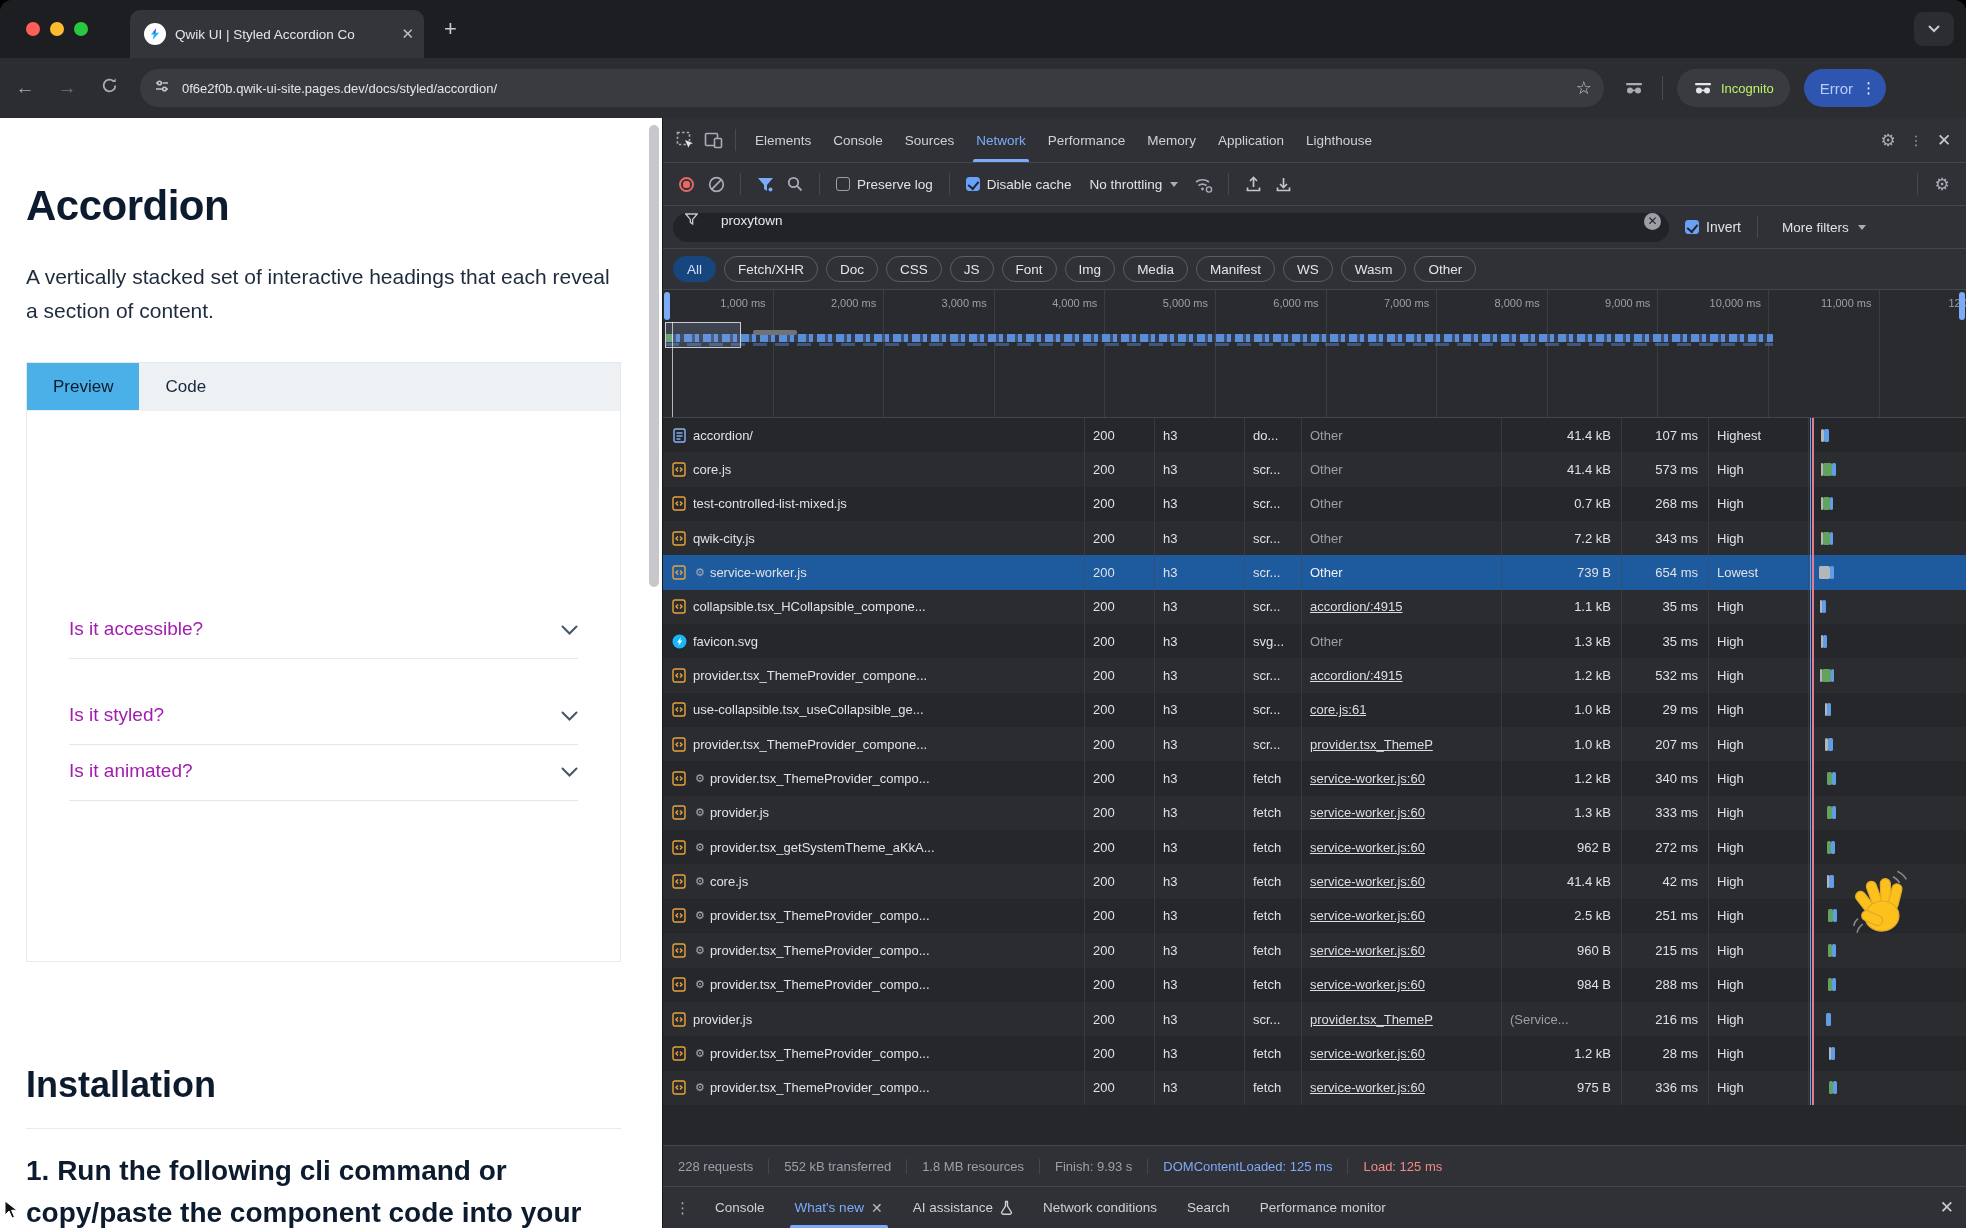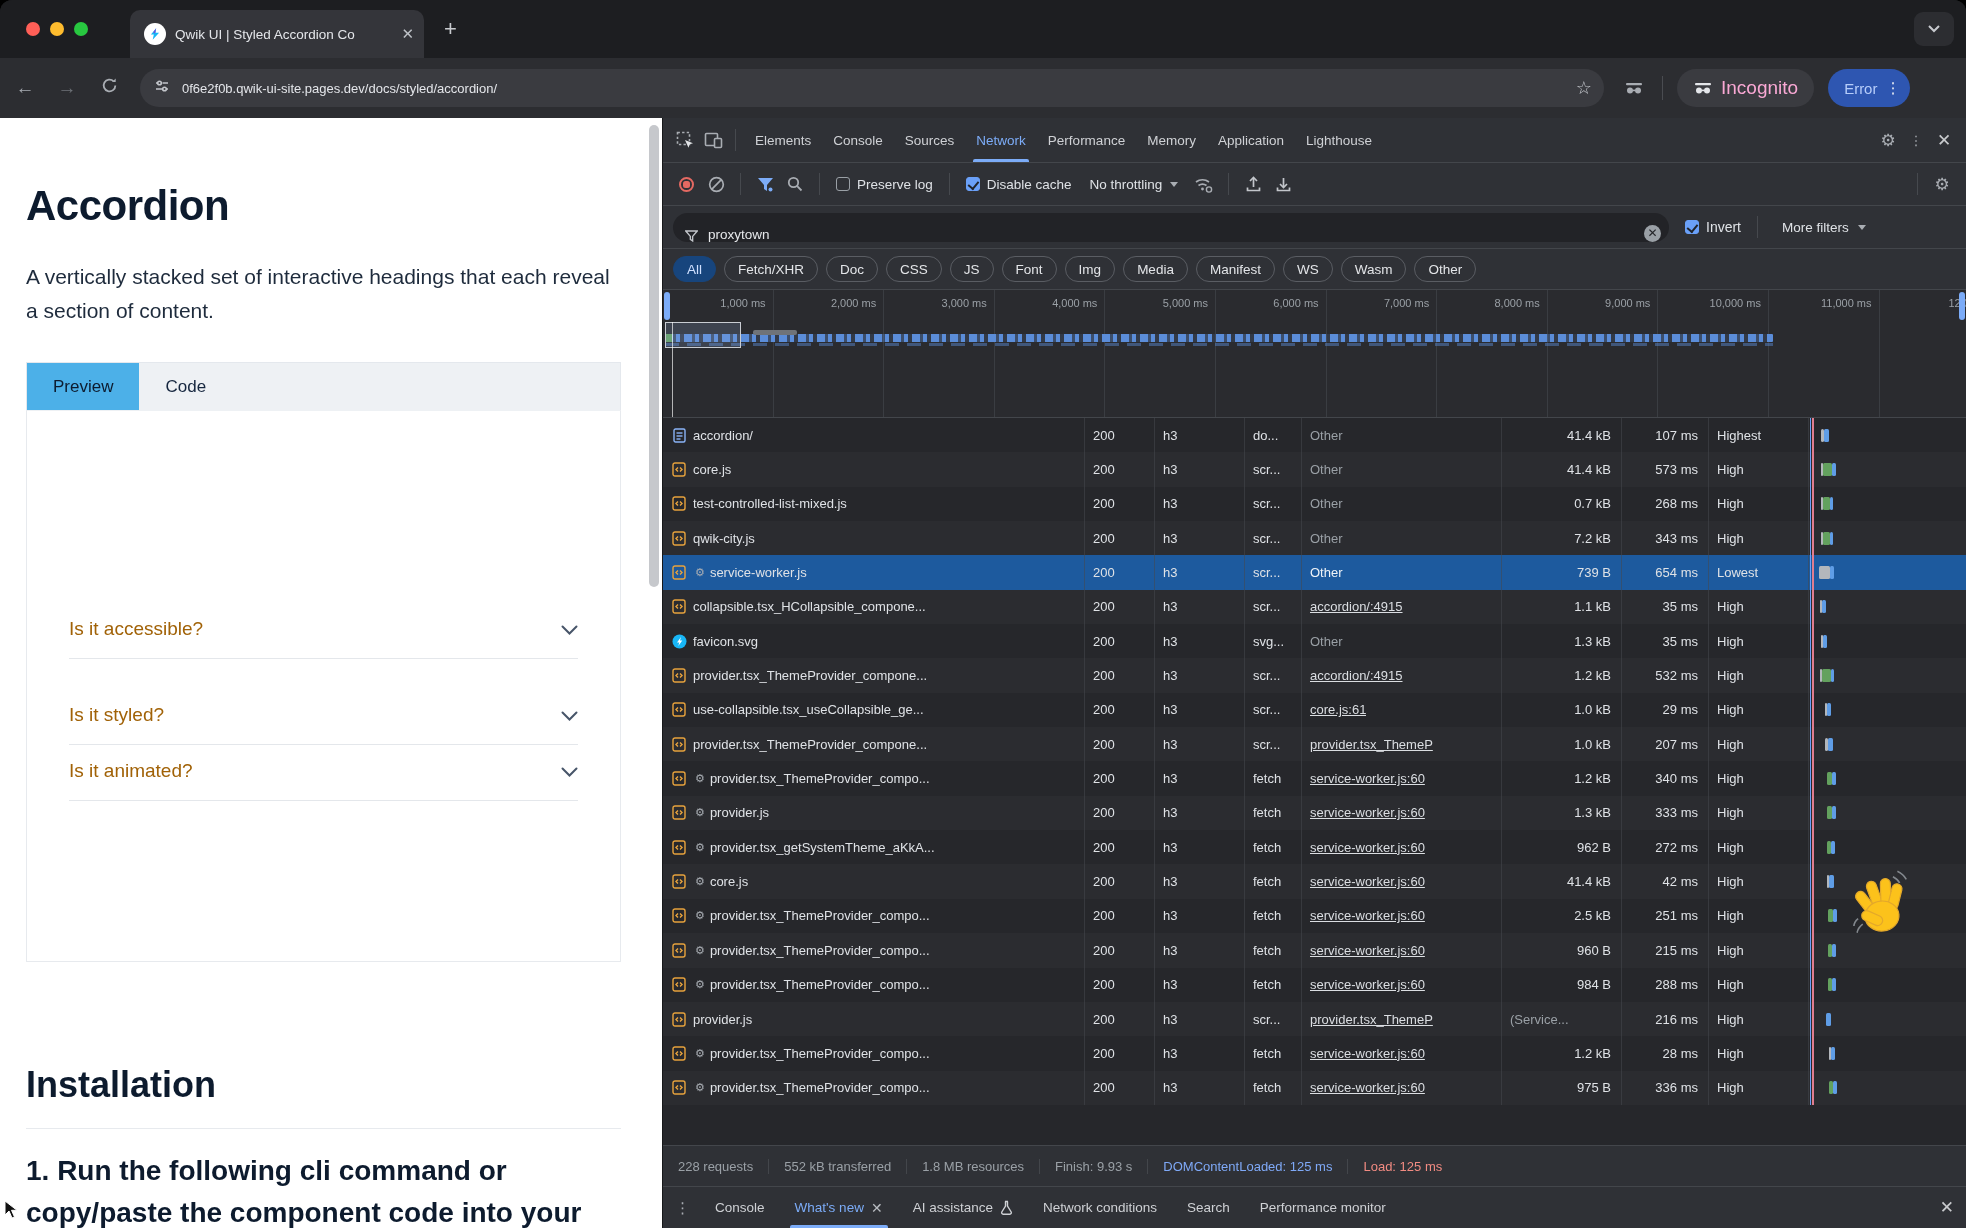--- a/index.html
+++ b/index.html
@@ -17,38 +17,38 @@
   .newtab { position:absolute; left:444px; top:18px; color:#c7cace; font-size:22px; line-height:22px; }
   .tabsearch { position:absolute; right:12px; top:12px; width:40px; height:34px; background:#2c2d31; border-radius:9px; display:flex; align-items:center; justify-content:center; color:#c7cace; }
   .toolbar { position:relative; height:60px; background:#2c2d31; display:flex; align-items:center; }
   .navbtn { width:34px; text-align:center; font-size:19px; color:#a9adb3; flex:0 0 auto; margin-left:8px; }
   .navbtn.dim { color:#6f7379; }
   .urlbar { margin-left:14px; height:38px; width:1464px; background:#3a3b40; border-radius:19px; display:flex; align-items:center; padding:0 12px 0 14px; }
   .url-text { color:#e4e6ea; font-size:13px; margin-left:12px; flex:1; white-space:nowrap; overflow:hidden; }
   .star { color:#c3c6cb; font-size:18px; }
   .extbtn { margin-left:16px; flex:0 0 auto; }
   .tbsep { width:1px; height:24px; background:#4a4c51; margin:0 14px; }
-  .incog { height:38px; background:#3a3b40; border-radius:19px; display:flex; align-items:center; padding:0 16px; color:#f9a8d4; font-size:19px; gap:8px; }
+  .incog { height:38px; background:#3a3b40; border-radius:19px; display:flex; align-items:center; padding:0 16px; color:#bef264; font-size:13px; gap:8px; }
   .errbtn { height:38px; background:#2e56b1; border-radius:19px; display:flex; align-items:center; padding:0 10px 0 16px; margin:0 12px 0 14px; gap:8px; }
   .errbtn .lbl { color:#b6cdfa; font-size:15px; }
   .errbtn .dots { color:#eef1f6; font-size:15px; letter-spacing:0; }
 
   
   .content { position:absolute; top:118px; left:0; right:0; bottom:0; display:flex; }
 
   
   .page { position:relative; width:662px; background:#fff; overflow:hidden; }
   .page h1 { position:absolute; left:26px; top:64px; font-size:42px; font-weight:700; color:#0d1b2e; letter-spacing:-.5px; }
   .page .desc { position:absolute; left:26px; top:142px; width:600px; font-size:21px; line-height:1.62; color:#1e2b3c; }
   .demo-tabs { position:absolute; left:26px; top:244px; width:595px; height:48px; background:#eef1f4; border:1px solid #e4e8ed; border-bottom:none; display:flex; }
   .demo-tab { height:100%; display:flex; align-items:center; justify-content:center; font-size:17px; color:#16273f; padding:0 26px; }
   .demo-tab.active { background:#4cb0e8; color:#0d1b2e; }
   .demo-panel { position:absolute; left:26px; top:292px; width:595px; height:552px; background:#fff; border:1px solid #e7eaee; border-top:1px solid #eef1f4; }
   .acc-item { position:absolute; left:42px; right:42px; height:60px; display:flex; align-items:center; justify-content:space-between; border-bottom:1px solid #e4e7eb; }
-  .acc-item span { font-size:19px; color:#a16207; }
+  .acc-item span { font-size:19px; color:#a21caf; }
   .install-h { position:absolute; left:26px; top:946px; font-size:36px; font-weight:700; color:#0d1b2e; }
   .install-hr { position:absolute; left:26px; top:1010px; width:595px; border-top:1px solid #e7eaee; }
   .install-p { position:absolute; left:26px; top:1032px; width:604px; font-size:28px; font-weight:700; line-height:1.5; color:#0d1b2e; }
   .page-scroll { position:absolute; top:0; right:2px; width:12px; bottom:0; }
   .page-thumb { position:absolute; top:7px; left:1px; width:10px; height:462px; background:#c6c8cc; border-radius:6px; }
   .cursor-arrow { position:absolute; left:4px; top:1082px; }
 
   
   .devtools { position:relative; flex:1; background:#2b2c30; color:#dfe2e6; font-size:13px; border-left:1px solid #17181a; display:flex; flex-direction:column; }
   .dt-sep { width:1px; height:22px; background:#46494e; margin:0 8px; flex:0 0 1px; }
@@ -65,21 +65,21 @@
   .rec { width:15px; height:15px; border:2.5px solid #e46962; border-radius:50%; position:relative; margin:0 6px; }
   .rec::after { content:""; position:absolute; inset:2px; background:#e46962; border-radius:2.5px; }
   .chk { width:14px; height:14px; border:1.5px solid #9aa0a6; border-radius:3px; margin-right:7px; flex:0 0 14px; }
   .chk.on { background:#6aa0f8; border-color:#6aa0f8; position:relative; }
   .chk.on::after { content:""; position:absolute; left:3.2px; top:1px; width:4.5px; height:8px; border:solid #20242b; border-width:0 2px 2px 0; transform:rotate(40deg); }
   .tg-label { color:#dfe2e6; font-size:13.5px; display:flex; align-items:center; padding:0 6px; white-space:nowrap; }
   .throttle { display:flex; align-items:center; gap:8px; padding:0 10px; color:#dfe2e6; font-size:13.5px; white-space:nowrap; }
   .caret { width:0; height:0; border-left:4.5px solid transparent; border-right:4.5px solid transparent; border-top:5.5px solid #a9adb3; }
 
   .dt-filterrow { height:43px; background:#2f3136; border-bottom:1px solid #43464b; display:flex; align-items:center; padding:0 10px; }
-  .filter-pill { width:996px; height:29px; background:#222327; border-radius:15px; display:flex; align-items:flex-end; padding:0 8px 0 12px; }
+  .filter-pill { width:996px; height:29px; background:#222327; border-radius:15px; display:flex; align-items:flex-start; padding:0 8px 0 12px;gap:13px; }
   .filter-pill .val { color:#e6e8eb; font-size:13.5px; margin-left:10px; flex:1; }
   .pill-clear { width:17px; height:17px; border-radius:50%; background:#9aa0a6; color:#222327; display:flex; align-items:center; justify-content:center; font-size:12px; line-height:1; }
   .invert { display:flex; align-items:center; margin-left:16px; color:#dfe2e6; font-size:14px; }
   .morefilters { display:flex; align-items:center; gap:9px; color:#dfe2e6; font-size:13.5px; padding:0 8px; white-space:nowrap; }
 
   .dt-chips { height:41px; background:#2f3136; border-bottom:1px solid #43464b; display:flex; align-items:center; padding:0 10px; gap:8px; }
   .chip { height:26px; display:flex; align-items:center; padding:0 13px; border-radius:14px; border:1px solid #5a5d63; color:#e3e5e8; font-size:13.5px; white-space:nowrap; }
   .chip.active { background:#17457d; border-color:#17457d; color:#cfe0ff; }
 
   .dt-timeline { position:relative; height:128px; border-bottom:1px solid #43464b; background:#2a2b2f; overflow:hidden; }

